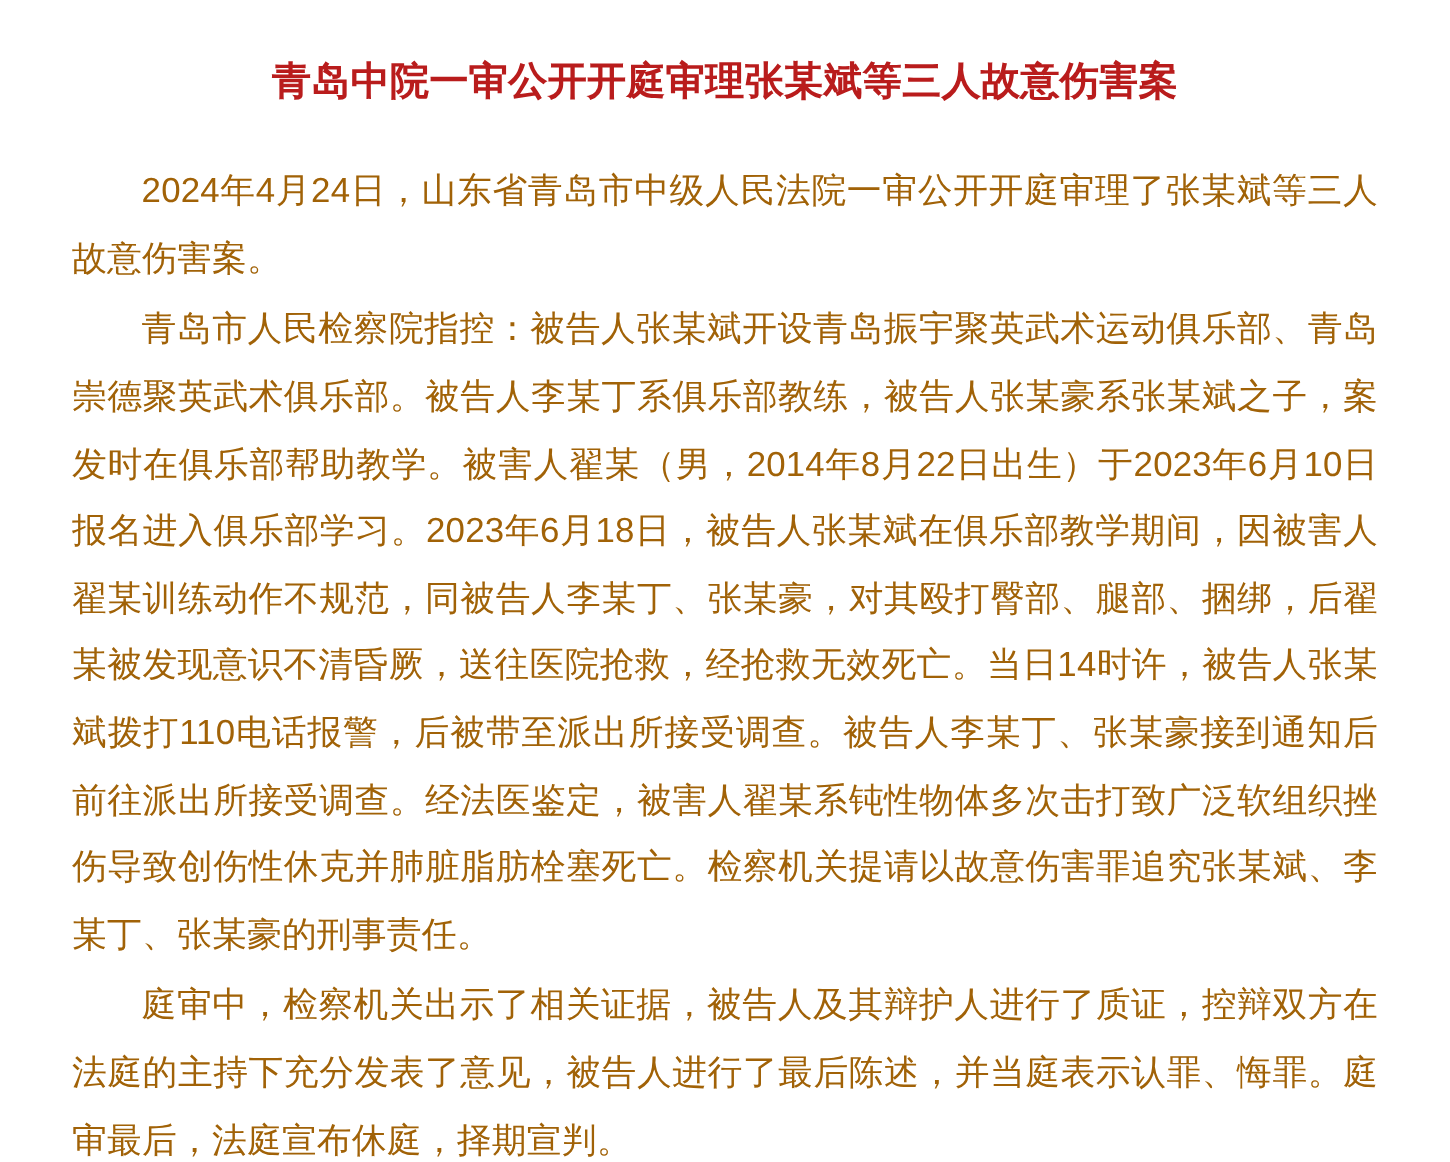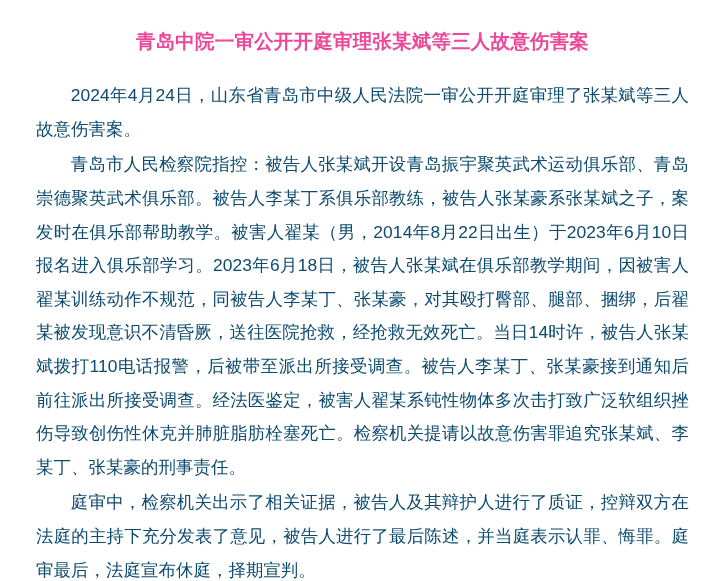--- a/index.html
+++ b/index.html
@@ -18,32 +18,32 @@
     width: 725px;
     height: 581px;
     box-sizing: border-box;
     padding: 22px 36px 0 36px;
     background: #ffffff;
   }
   .doc-title {
     text-align: center;
     font-size: 19.5px;
     font-weight: bold;
-    color: #ec4899;
+    color: #b91c1c;
     letter-spacing: 0.2px;
     margin: 6px 0 0 0;
     line-height: 1.4;
   }
   .body-text {
     margin-top: 24px;
   }
   .para {
     font-size: 17.4px;
     line-height: 1.93;
-    color: #0c4a6e;
+    color: #a16207;
     text-align: justify;
     text-justify: inter-ideograph;
     text-indent: 2em;
     margin: 0 0 2px 0;
     letter-spacing: 0.1px;
   }
 </style>
 </head>
 <body>
 

